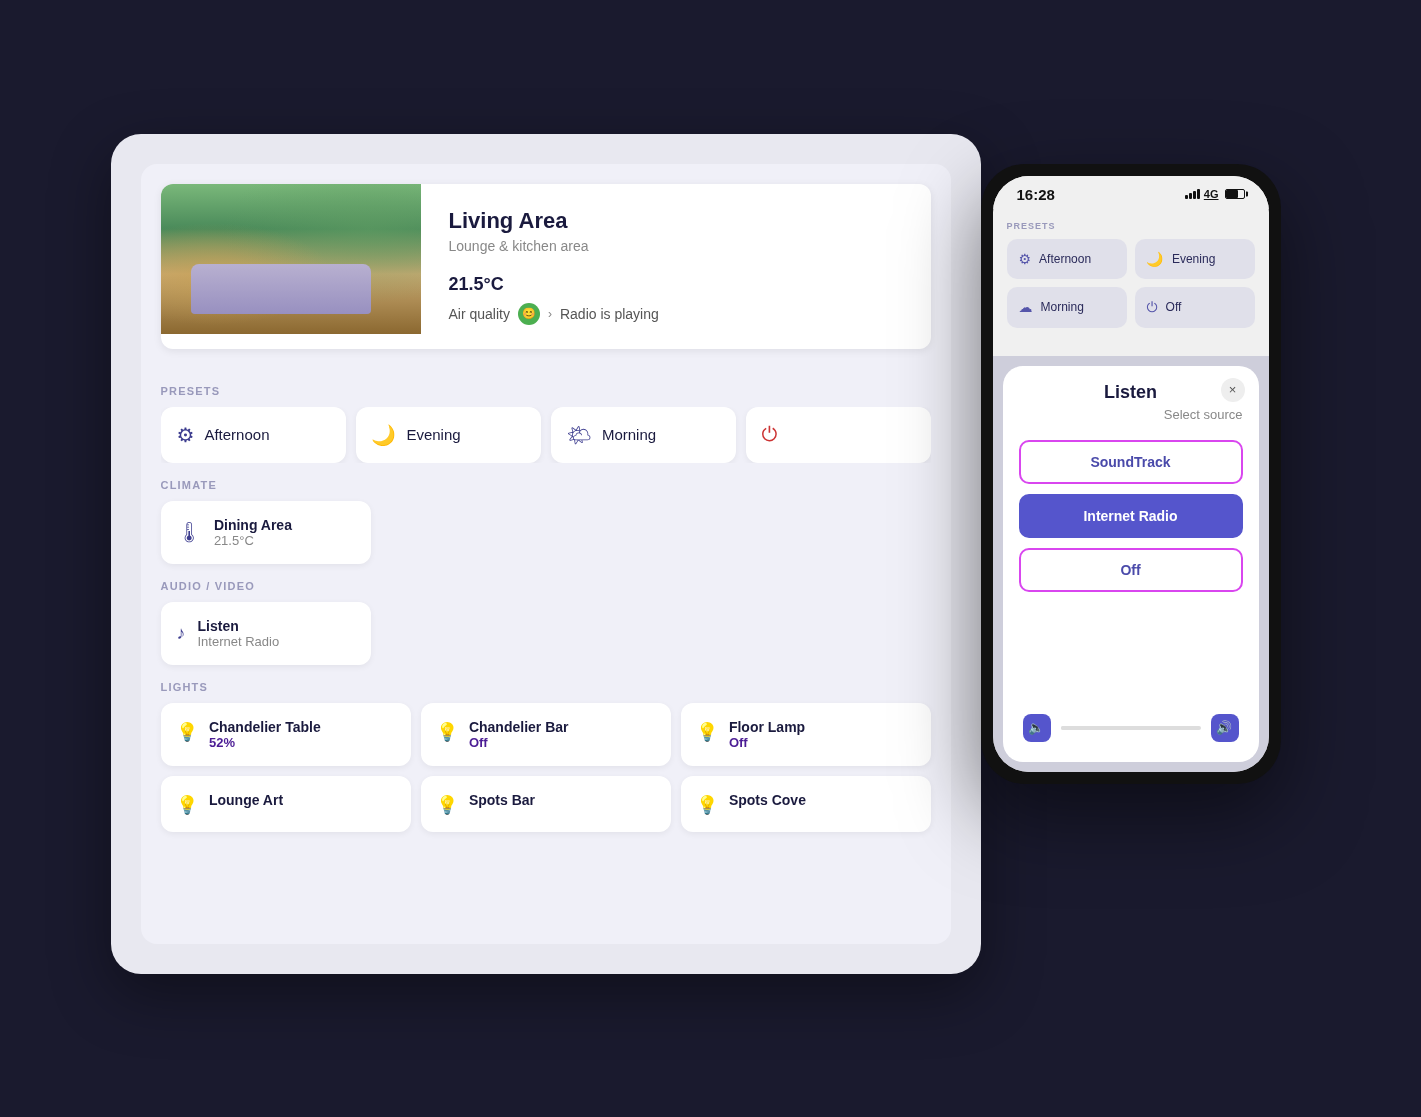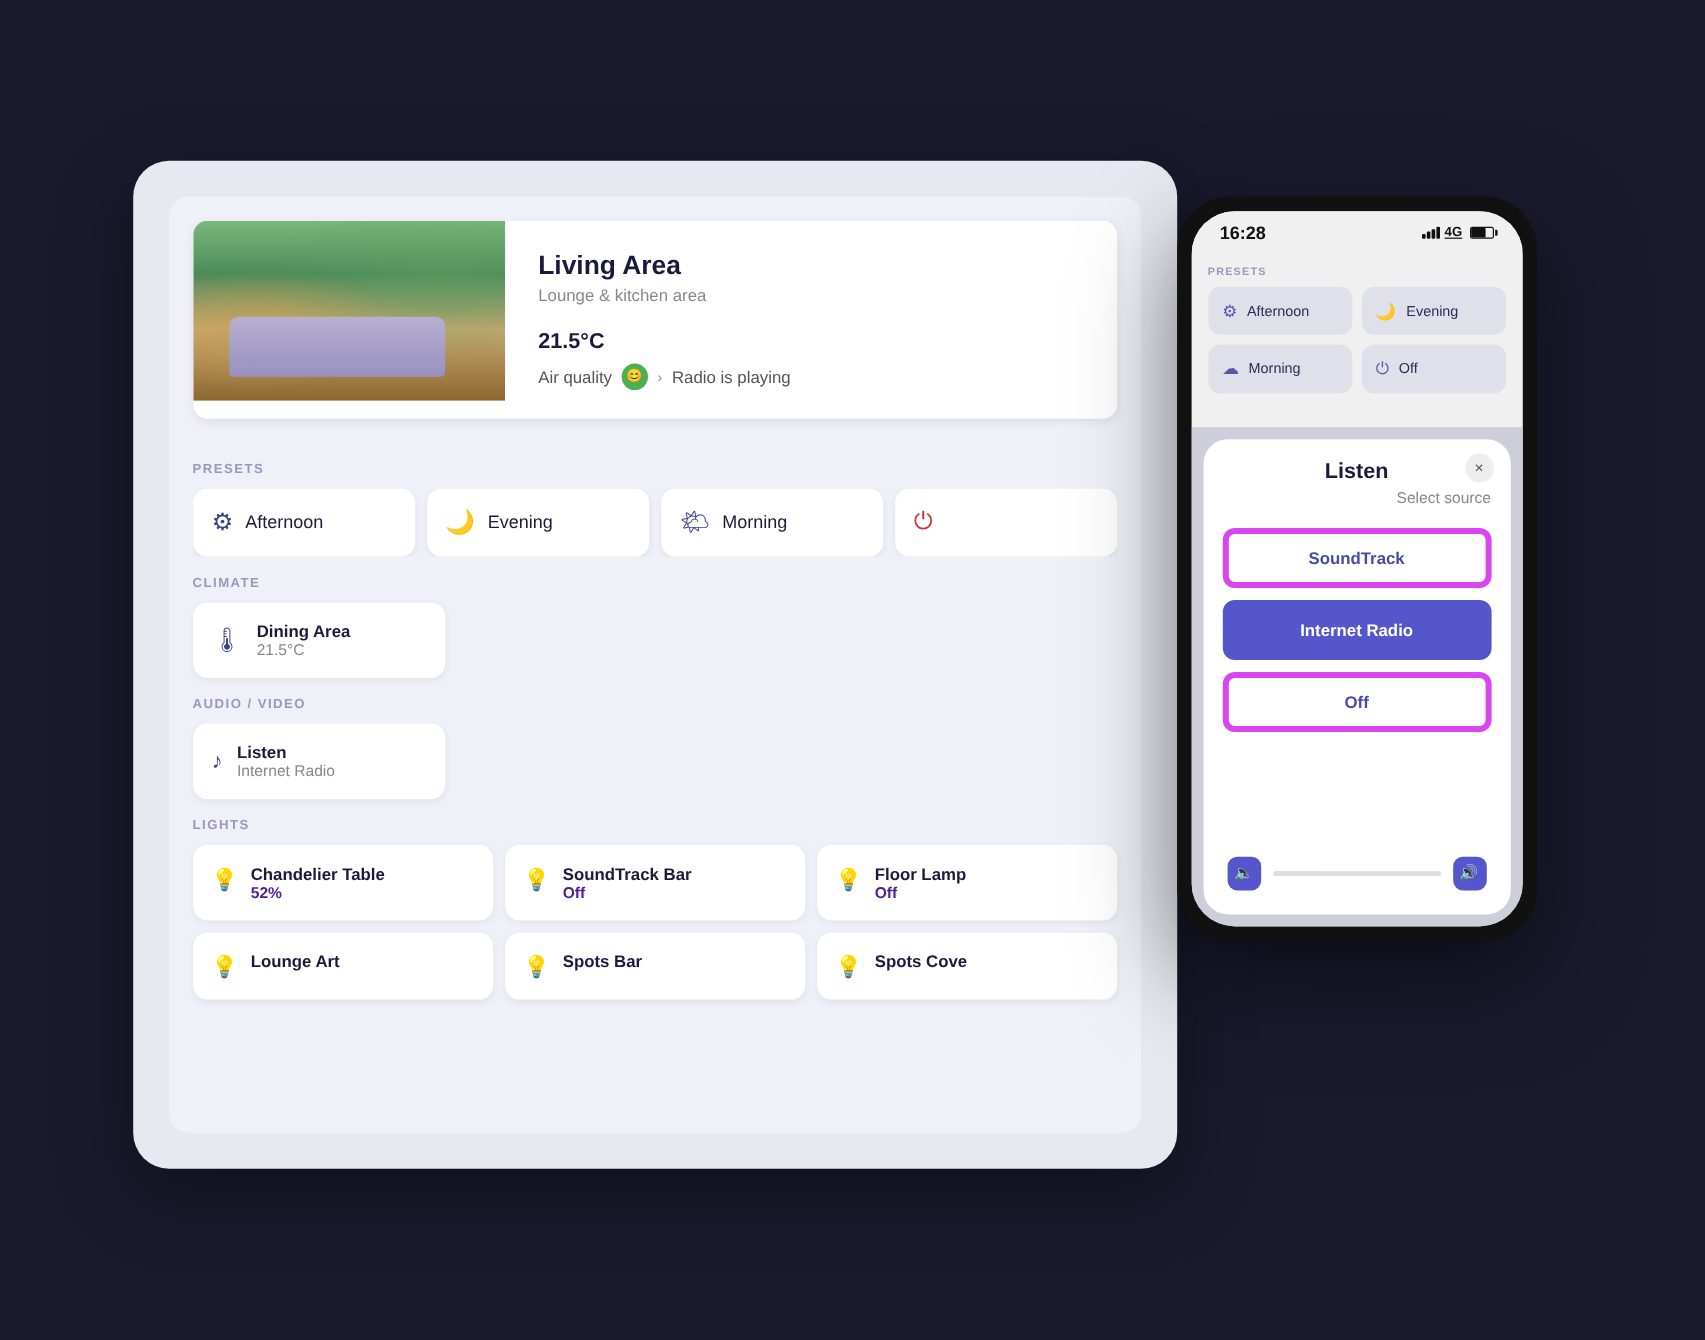--- a/index.html
+++ b/index.html
@@ -470,21 +470,21 @@
     }
 
     .modal-subtitle {
       font-size: 13px;
       color: #888;
       text-align: right;
       margin-bottom: 18px;
     }
 
     .source-btn {
-      border: 5px solid #d946ef;
+      border: 2px solid #d946ef;
       border-radius: 10px;
       padding: 12px;
       text-align: center;
       font-size: 14px;
       font-weight: 600;
       color: #4a4aaa;
       margin-bottom: 10px;
       cursor: pointer;
       background: white;
     }
@@ -599,21 +599,21 @@
           <div class="light-card">
             <span class="light-icon">💡</span>
             <div>
               <div class="light-name">Chandelier Table</div>
               <div class="light-value">52%</div>
             </div>
           </div>
           <div class="light-card">
             <span class="light-icon dim">💡</span>
             <div>
-              <div class="light-name">SoundTrack Bar</div>
+              <div class="light-name">Chandelier Bar</div>
               <div class="light-value">Off</div>
             </div>
           </div>
           <div class="light-card">
             <span class="light-icon dim">💡</span>
             <div>
               <div class="light-name">Floor Lamp</div>
               <div class="light-value">Off</div>
             </div>
           </div>

